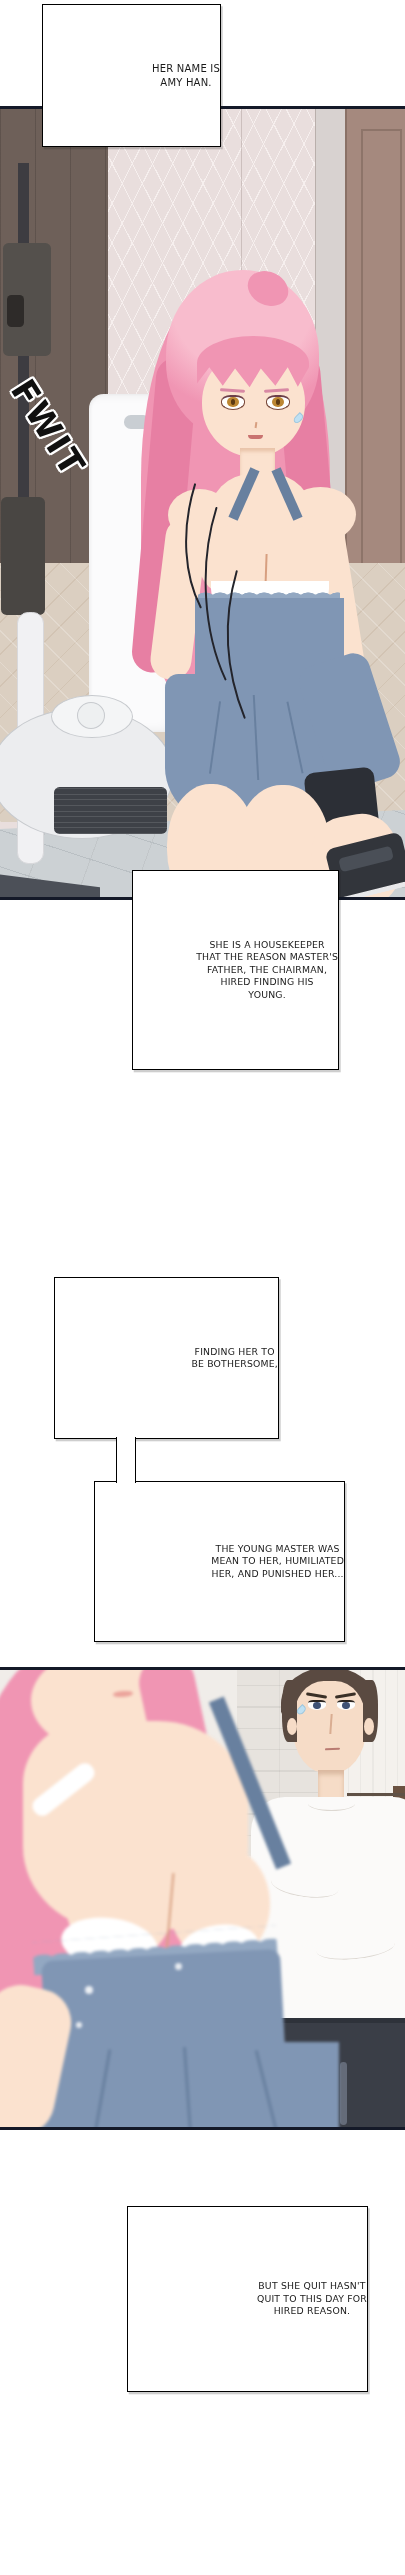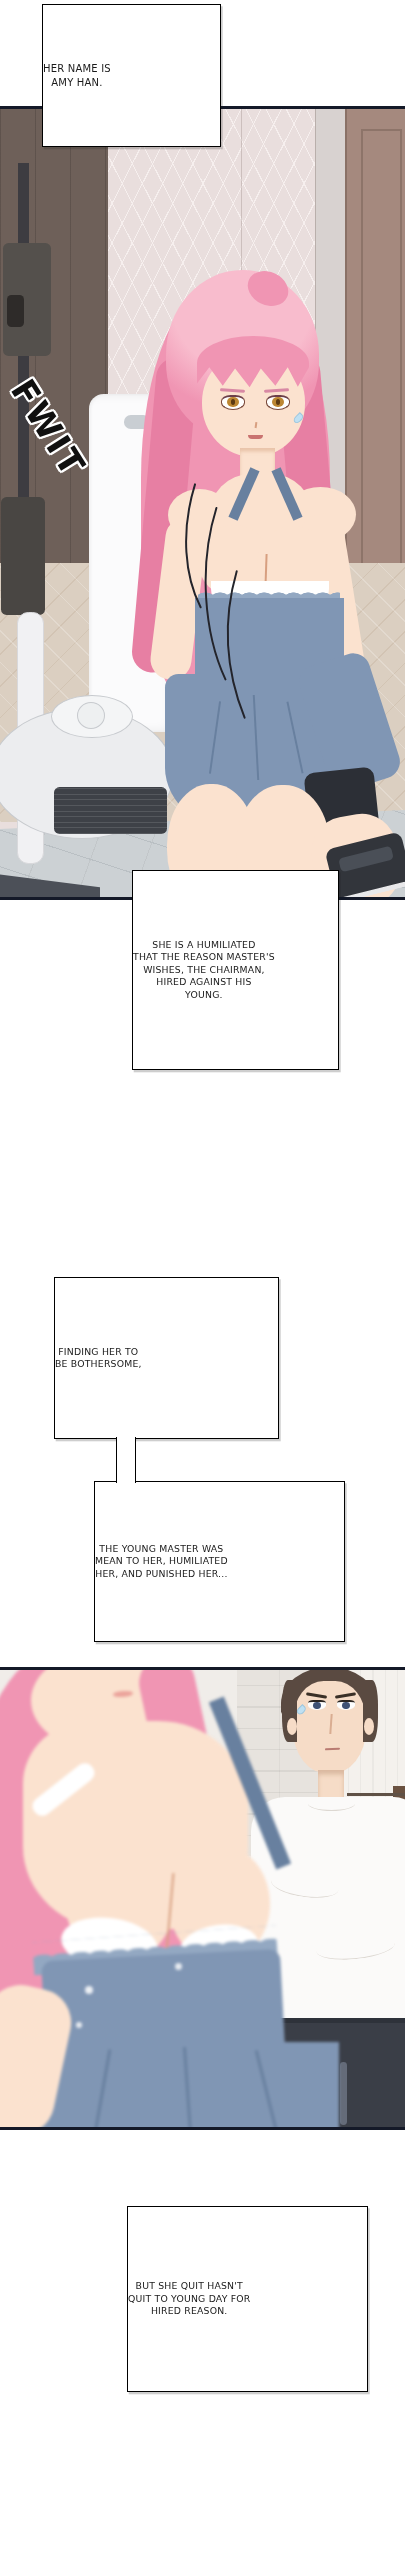--- a/index.html
+++ b/index.html
@@ -5,21 +5,21 @@
   html,body{margin:0;padding:0;background:#fff;}
   .page{position:relative;width:406px;height:2576px;background:#fff;overflow:hidden;
         font-family:"DejaVu Sans",sans-serif;}
   .abs{position:absolute;}
   .panel{position:absolute;left:0;width:406px;overflow:hidden;
          border-top:3.4px solid var(--panelBorder);border-bottom:3.4px solid var(--panelBorder);
          box-sizing:border-box;z-index:1;background:var(--wall);}
   #panel-1{top:106px;height:794px;}
   #panel-2{top:1667px;height:463px;background:var(--p2bg);}
   .nbox{position:absolute;background:#fff;border:1.7px solid #000;box-sizing:border-box;
-        z-index:3;display:flex;align-items:center;justify-content:flex-start;
+        z-index:3;display:flex;align-items:center;justify-content:flex-end;
         box-shadow:1.7px 2.3px 0 rgba(30,30,30,.22);}
   .ntext{margin:0;text-align:center;color:#1a1a1a;font-size:9.3px;line-height:12.4px;
          letter-spacing:0.2px;font-weight:500;}
   .ntext span{display:block;white-space:nowrap;}
   #box-1 .ntext{font-size:10px;line-height:13.5px;}
   #connector{position:absolute;left:116px;top:1437px;width:20px;height:46px;background:#fff;
              border-left:1.7px solid #000;border-right:1.7px solid #000;box-sizing:border-box;z-index:4;}
   .sfx{position:absolute;left:37px;top:263px;transform:rotate(58deg);transform-origin:left top;
        font-size:34px;font-weight:bold;letter-spacing:2.8px;color:#101010;z-index:2;
        text-shadow:-1.7px -1.7px 0 #fff,1.7px -1.7px 0 #fff,-1.7px 1.7px 0 #fff,1.7px 1.7px 0 #fff,
@@ -196,24 +196,24 @@
 
   <aside class="nbox" id="box-1" style="left:42px;top:4px;width:179px;height:143px;">
     <p class="ntext">
       <span>HER NAME IS</span>
       <span>AMY HAN.</span>
     </p>
   </aside>
 
   <aside class="nbox" id="box-2" style="left:132px;top:870px;width:207px;height:200px;">
     <p class="ntext">
-      <span>SHE IS A HUMILIATED</span>
+      <span>SHE IS A HOUSEKEEPER</span>
       <span>THAT THE REASON MASTER'S</span>
-      <span>WISHES, THE CHAIRMAN,</span>
-      <span>HIRED AGAINST HIS</span>
+      <span>FATHER, THE CHAIRMAN,</span>
+      <span>HIRED FINDING HIS</span>
       <span>YOUNG.</span>
     </p>
   </aside>
 
   <aside class="nbox" id="box-3" style="left:54px;top:1277px;width:225px;height:162px;">
     <p class="ntext">
       <span>FINDING HER TO</span>
       <span>BE BOTHERSOME,</span>
     </p>
   </aside>
@@ -224,19 +224,19 @@
       <span>MEAN TO HER, HUMILIATED</span>
       <span>HER, AND PUNISHED HER...</span>
     </p>
   </aside>
 
   <div id="connector"></div>
 
   <aside class="nbox" id="box-5" style="left:127px;top:2206px;width:241px;height:186px;">
     <p class="ntext">
       <span>BUT SHE QUIT HASN'T</span>
-      <span>QUIT TO YOUNG DAY FOR</span>
+      <span>QUIT TO THIS DAY FOR</span>
       <span>HIRED REASON.</span>
     </p>
   </aside>
 
 </div>
 
 
 </body></html>

